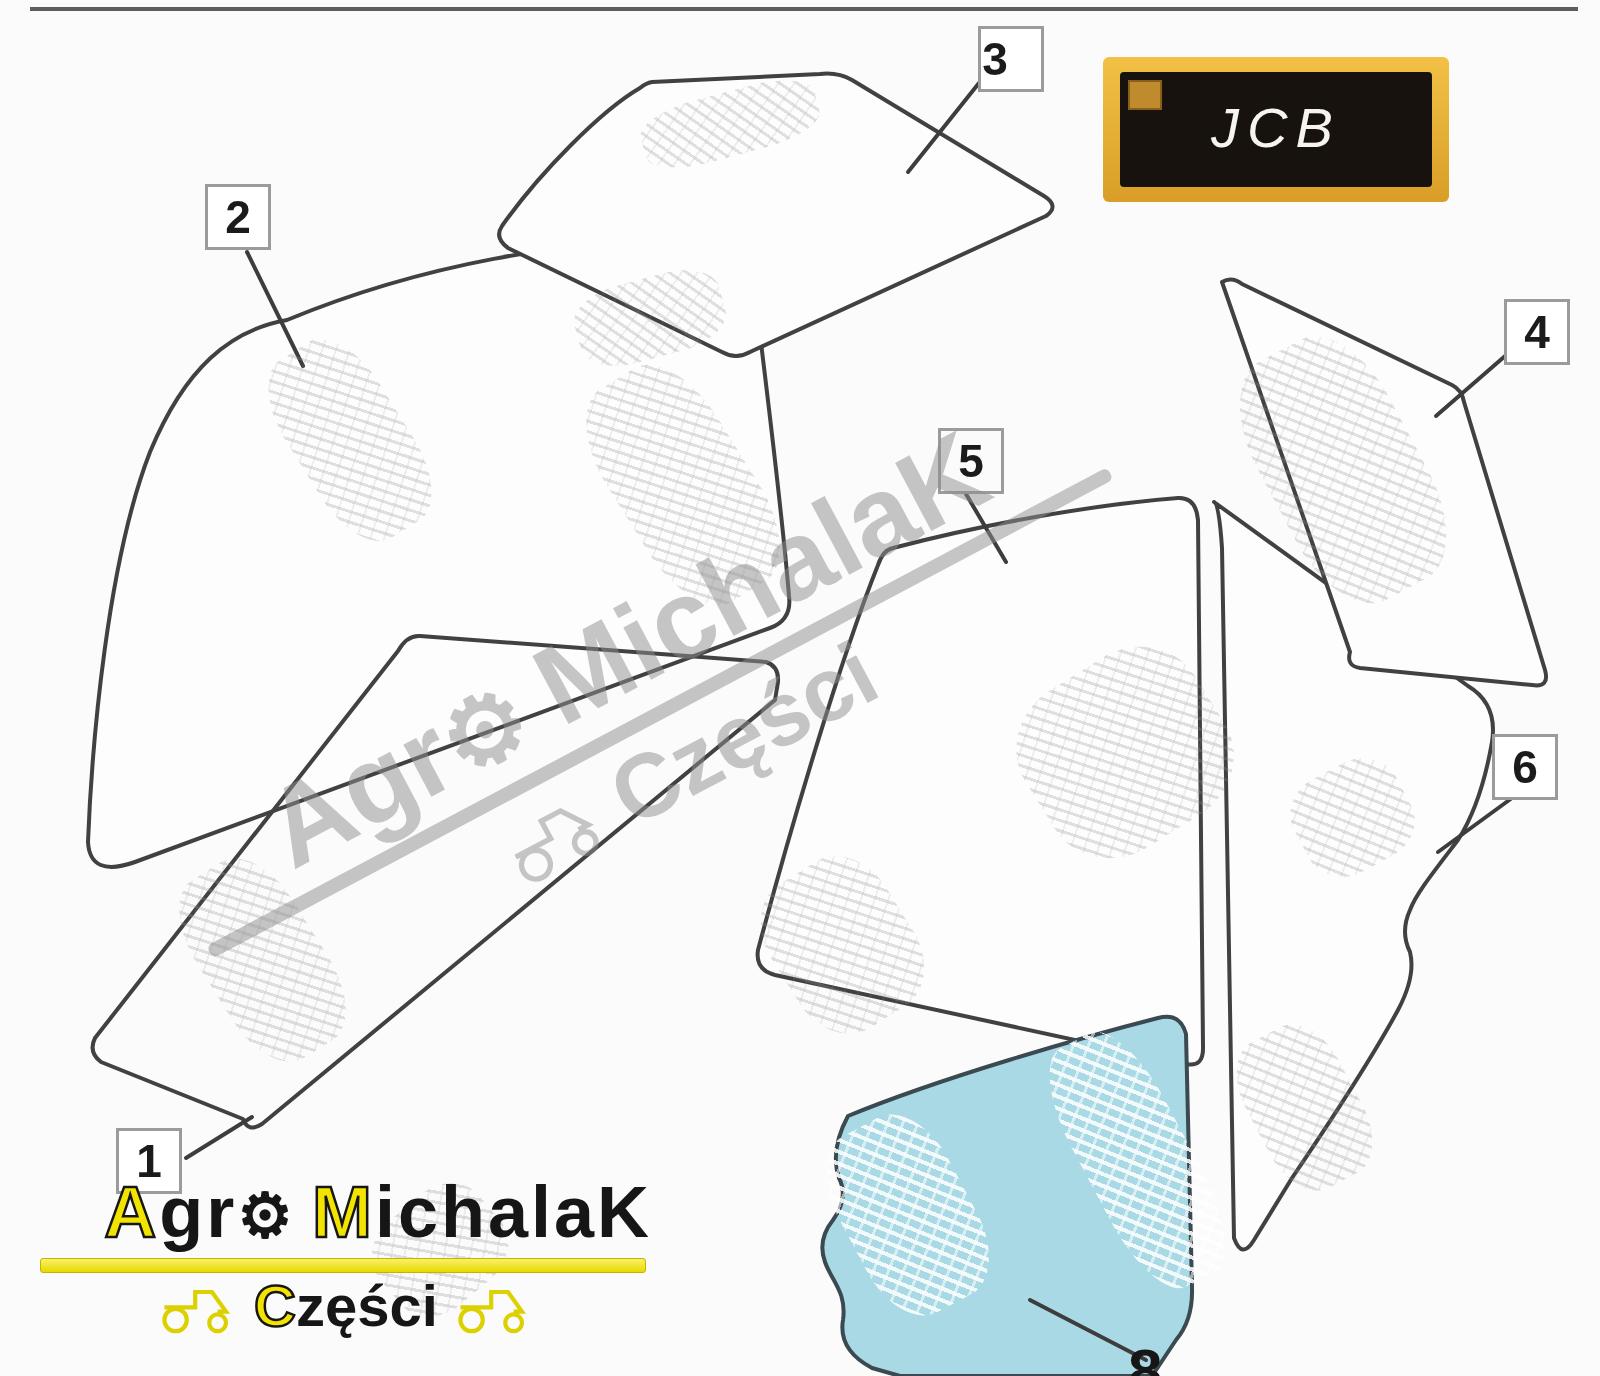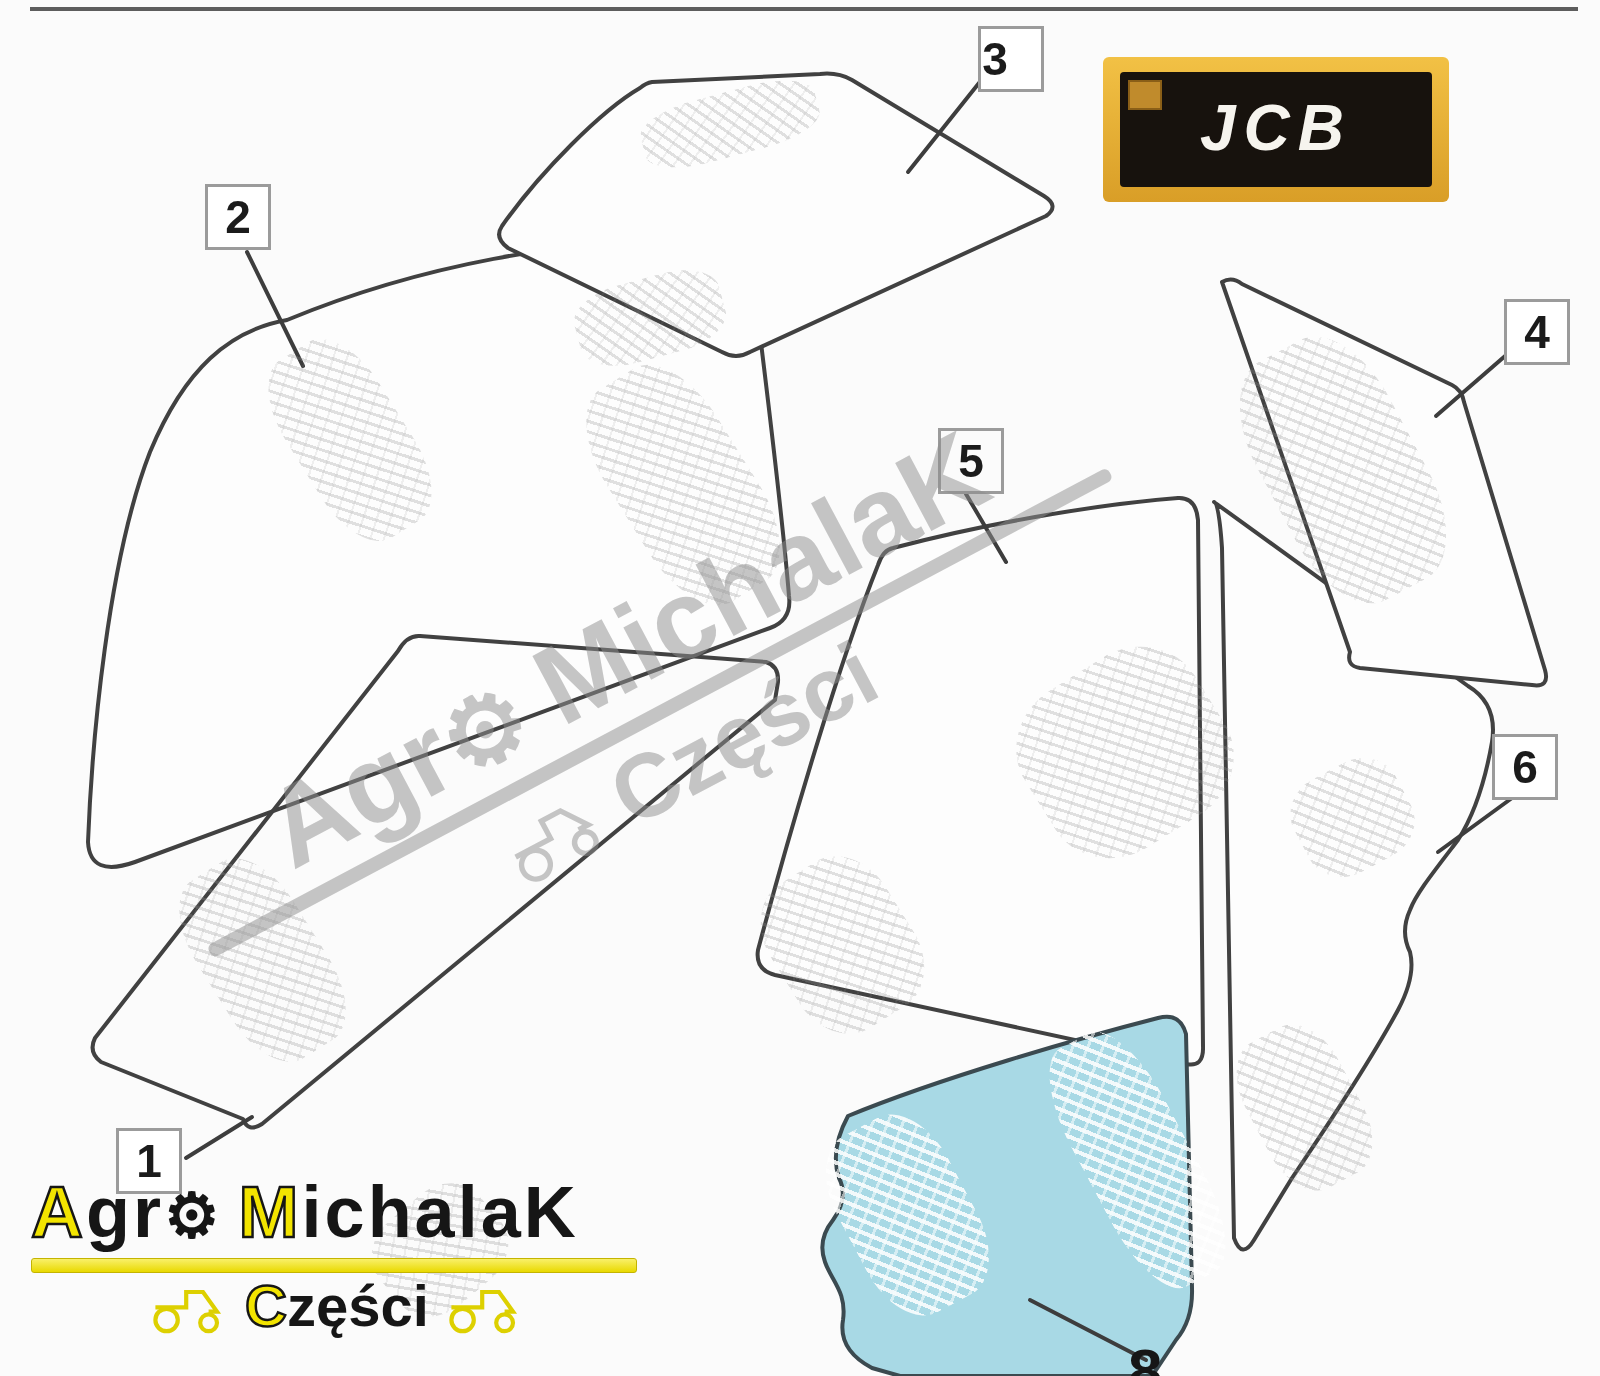--- a/index.html
+++ b/index.html
@@ -41,40 +41,40 @@
   
   .jcb{
     position:absolute;left:1103px;top:57px;width:346px;height:145px;box-sizing:border-box;
     background:linear-gradient(#f2c145,#d99e27);border-radius:6px;padding:15px 17px;
   }
   .jcb-inner{
     position:relative;width:100%;height:100%;background:#17120d;border-radius:4px;
     display:flex;align-items:center;justify-content:center;
   }
   .jcb-inner .jcb-text{
-    color:#f6f4ee;font-weight:700;font-style:italic;font-size:64px;letter-spacing:8px;
+    color:#f6f4ee;font-weight:400;font-style:italic;font-size:56px;letter-spacing:8px;
     line-height:1;transform:translateY(-2px);
   }
   .jcb-notch{position:absolute;left:8px;top:8px;width:30px;height:26px;background:#c08b2c;border:2px solid #8a5f17;}
   
   .watermark{
     position:absolute;left:150px;top:840px;width:1020px;
     transform:rotate(-28deg);transform-origin:left top;
     color:#8f8f8f;opacity:.5;pointer-events:none;text-align:center;
   }
   .watermark .wm-line1{font-size:112px;font-weight:900;white-space:nowrap;line-height:1;}
   .watermark .wm-line1 .wm-gear{font-size:96px;}
   .watermark .wm-word2{margin-left:26px;}
   .watermark .wm-bar{height:14px;background:#8f8f8f;margin:8px 0 6px 0;border-radius:6px;}
   .watermark .wm-line2{
     display:flex;align-items:center;justify-content:center;gap:18px;
     font-size:90px;font-weight:900;line-height:1;
   }
   
-  .footer-logo{position:absolute;left:31px;top:1176px;width:612px;}
+  .footer-logo{position:absolute;left:40px;top:1176px;width:612px;text-align:right;}
   .fl-line1{font-size:72px;font-weight:900;letter-spacing:3px;white-space:nowrap;line-height:1;color:#161616;}
   .fl-yellow{color:#f2e400;-webkit-text-stroke:2.5px #161616;text-shadow:0 0 1px #161616;}
   .fl-gear{font-size:62px;}
   .fl-space{display:inline-block;width:16px;}
   .fl-bar{
     margin-top:10px;height:13px;width:604px;border:1px solid #c4b400;
     background:linear-gradient(#f9f06a,#e9d900);border-radius:3px;
   }
   .fl-line2{
     margin-top:4px;display:flex;align-items:center;justify-content:center;gap:14px;

